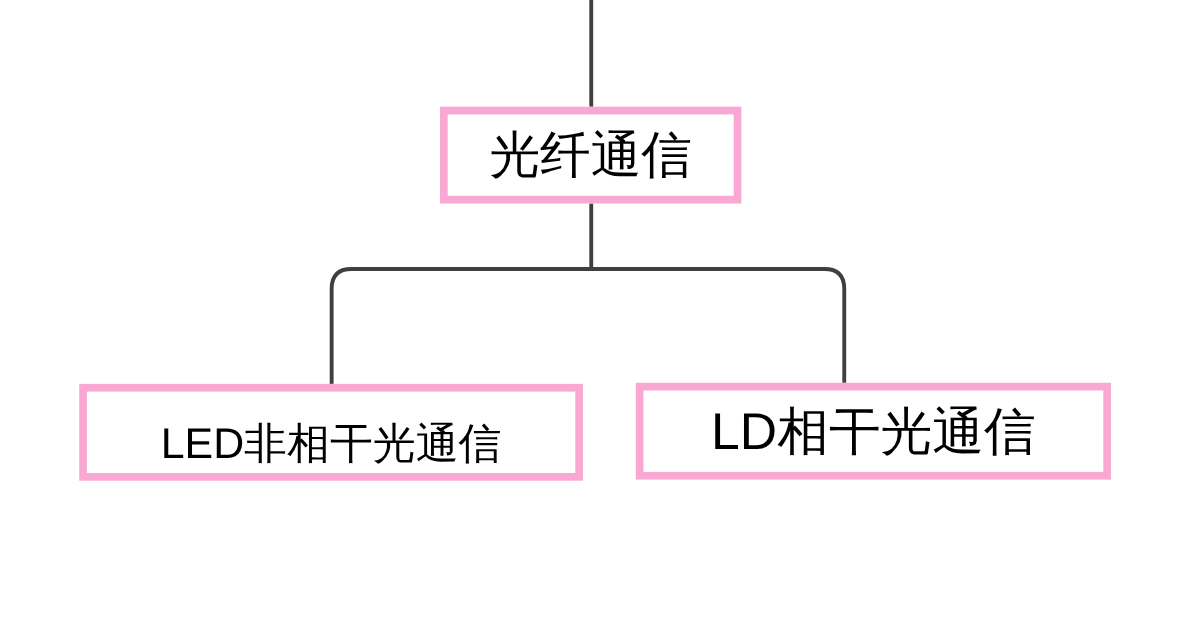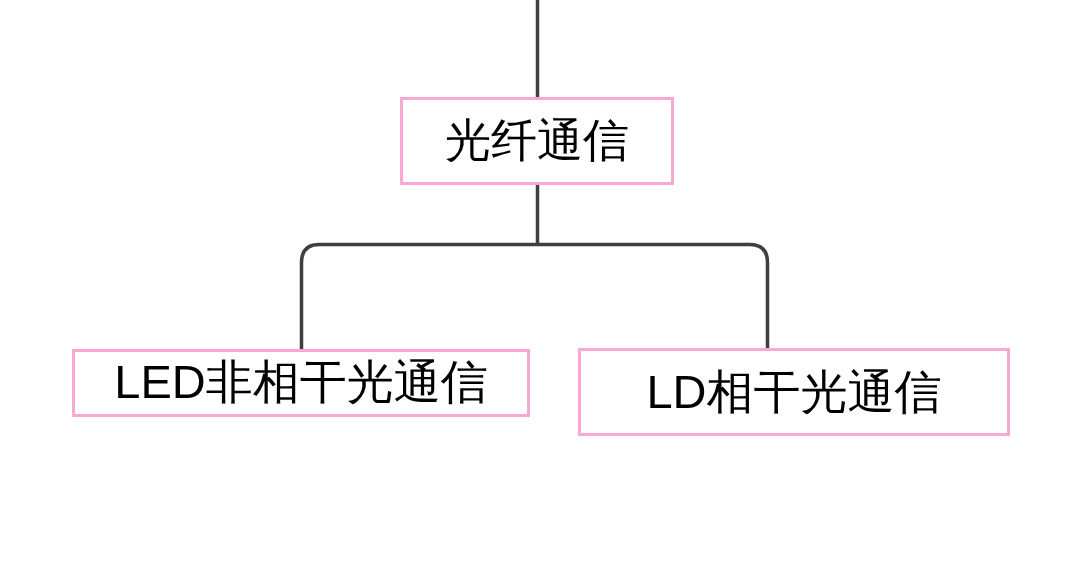--- a/index.html
+++ b/index.html
@@ -23,41 +23,41 @@
     height: 563px;
   }
   .connectors path {
     fill: none;
     stroke: #3f3f3f;
     stroke-width: 3.5;
   }
   .node {
     position: absolute;
     box-sizing: border-box;
-    border: 3px solid #f9a8d4;
+    border: 7px solid #f9a8d4;
     background: #ffffff;
     display: flex;
     align-items: center;
     justify-content: center;
     color: #000000;
     white-space: nowrap;
   }
   .node-root {
     left: 400px;
     top: 97px;
     width: 274px;
     height: 88px;
     font-size: 46px;
   }
   .node-left {
     left: 72px;
     top: 349px;
     width: 458px;
-    height: 68px;
-    font-size: 47px;
+    height: 88px;
+    font-size: 39px;
     align-items: flex-end;
   }
   .node-right {
     left: 578px;
     top: 348px;
     width: 432px;
     height: 88px;
     font-size: 47px;
   }
 </style>

